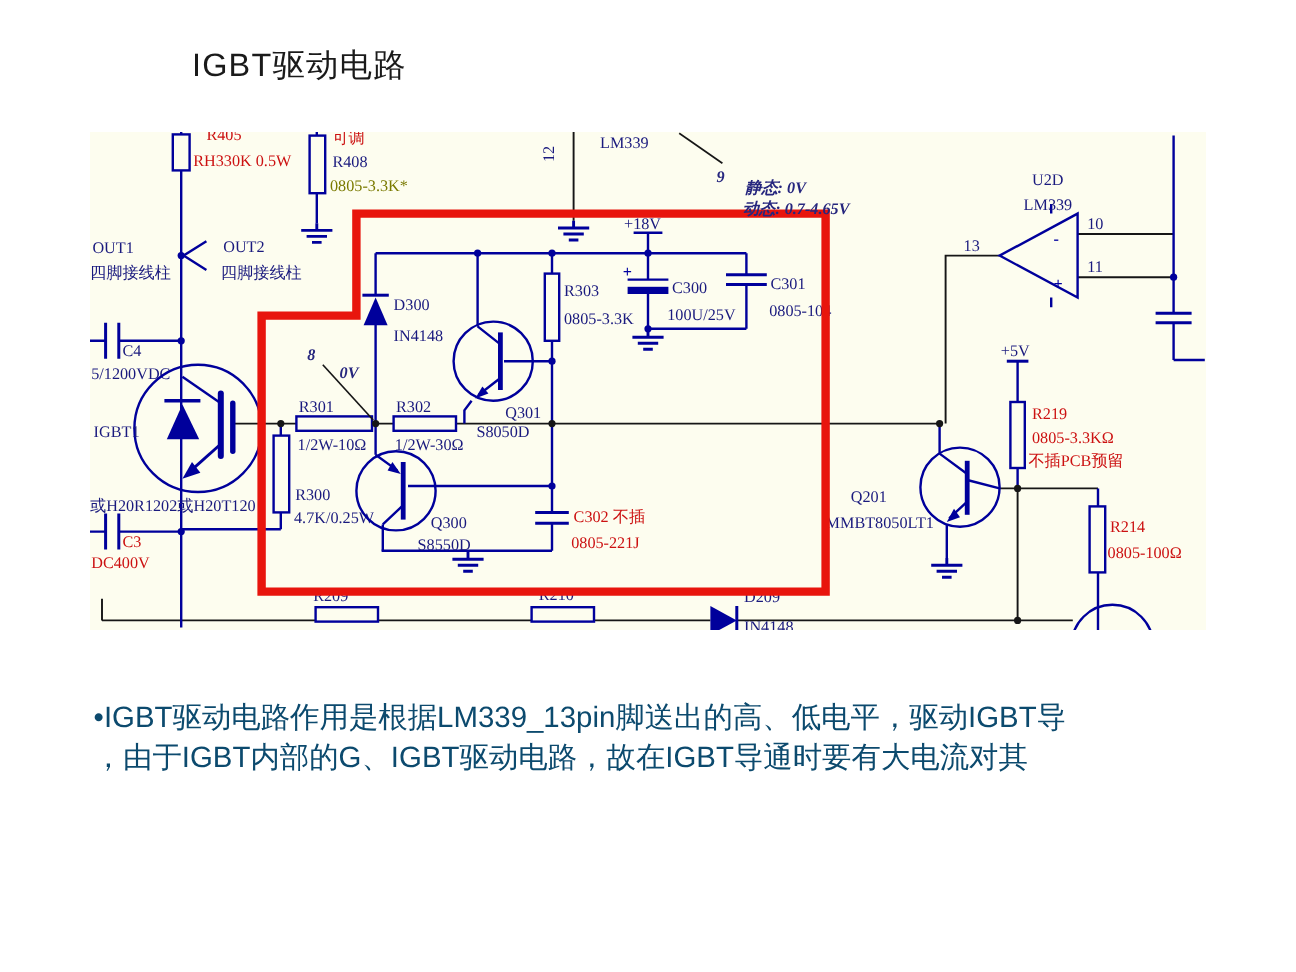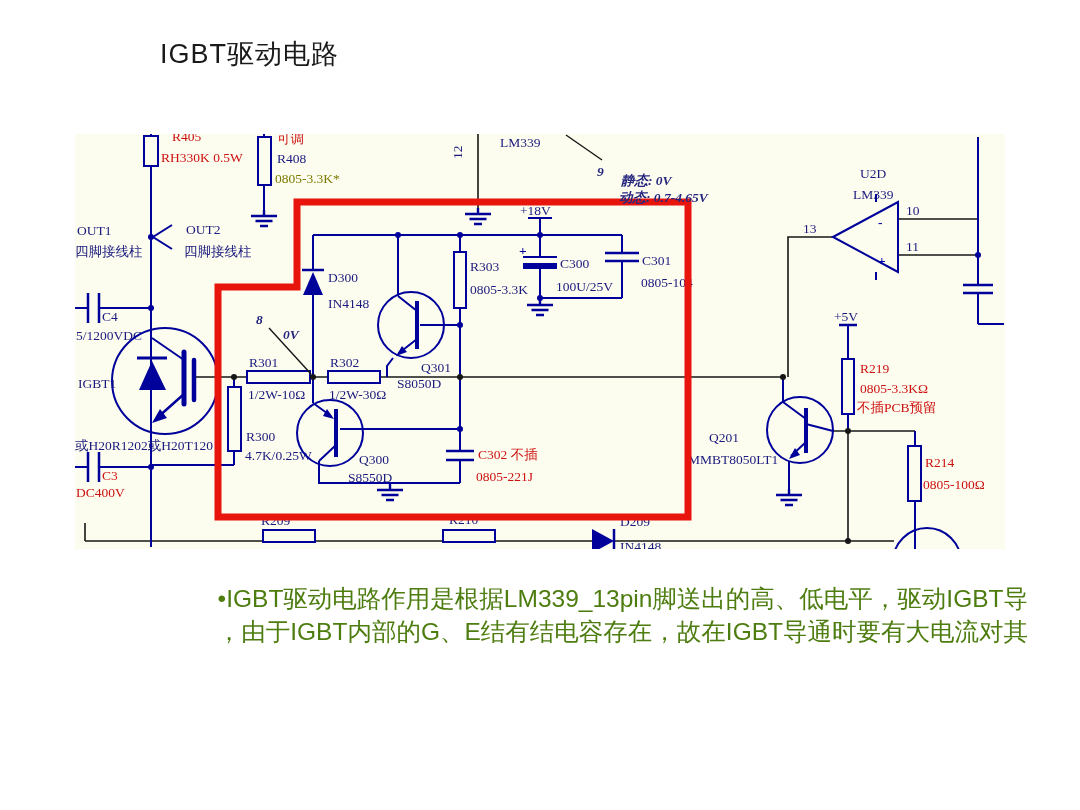--- a/index.html
+++ b/index.html
@@ -1,22 +1,22 @@
 <!DOCTYPE html>
 <html><head>
 <meta charset="utf-8">
 <style>
   html,body{margin:0;padding:0;background:#ffffff;}
   .slide{position:relative;width:1080px;height:810px;background:#ffffff;overflow:hidden;
          font-family:"Liberation Sans",sans-serif;}
   #page-title{position:absolute;left:160px;top:36px;font-size:27px;color:#1a1a1a;
               letter-spacing:1px;}
-  #schematic-wrap{position:absolute;left:75px;top:110px;width:930px;height:510px;margin-top:24px;}
+  #schematic-wrap{position:absolute;left:75px;top:110px;width:930px;height:510px;}
   #body-text{position:absolute;left:78px;top:582px;width:950px;font-size:24.5px;
-             line-height:33px;color:#4d7c0f;text-align:right;}
+             line-height:33px;color:#0c4a6e;}
   #body-text div{white-space:nowrap;}
   svg text{font-family:"Liberation Serif",serif;font-size:13.5px;}
   .tn{fill:#1a1a7e;}          
   .tr{fill:#cc1111;}          
   .to{fill:#7a7a00;}          
   .tb{fill:#0000a0;font-weight:bold;}
   .ann{fill:#26267e;font-style:italic;font-weight:bold;}
   .wb{stroke:#00009b;stroke-width:2;fill:none;}
   .wk{stroke:#161616;stroke-width:1.6;fill:none;}
   .comp{stroke:#00009b;stroke-width:2;fill:#fdfdef;}
@@ -291,16 +291,16 @@
       <path class="wk" style="stroke-width:1.4" d="M566,111 L602,136"></path>
       <text class="ann" x="597" y="152" font-size="36">9</text>
       <text class="ann" x="621" y="161" font-size="17">静态: 0V</text>
       <text class="ann" x="619" y="178" font-size="17">动态: 0.7-4.65V</text>
     </g>
   </svg>
   </div>
 
   <div id="body-text">
     <div>•IGBT驱动电路作用是根据LM339_13pin脚送出的高、低电平，驱动IGBT导</div>
-    <div>，由于IGBT内部的G、E结有结电容存在，故在IGBT导通时要有大电流对其</div>
+    <div>，由于IGBT内部的G、IGBT驱动电路，故在IGBT导通时要有大电流对其</div>
   </div>
 
 </div>
 
 </body></html>

